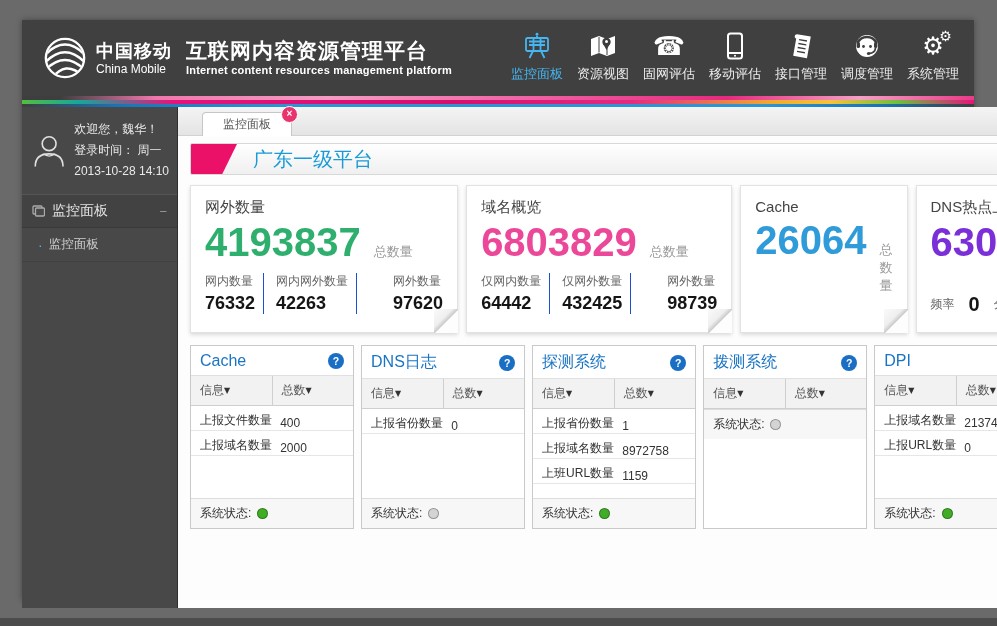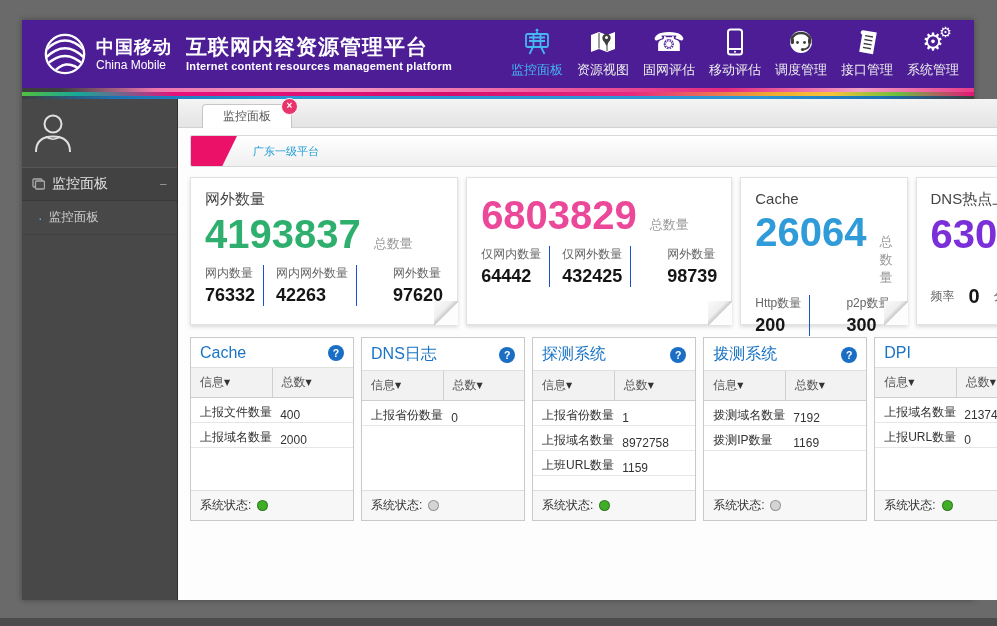--- a/index.html
+++ b/index.html
@@ -6,21 +6,21 @@
   body{
     width:997px;height:626px;position:relative;overflow:hidden;
     background:#6a6a6a;
     font-family:"Liberation Sans","DejaVu Sans",sans-serif;
     -webkit-font-smoothing:antialiased;
   }
   .bottom-strip{position:absolute;left:0;bottom:0;width:997px;height:8px;background:#4c4c4c;}
   .app{position:absolute;left:22px;top:20px;width:952px;height:580px;background:#fdfdfd;box-shadow:0 0 6px rgba(0,0,0,.35);}
 
   
-  .hdr{height:68px;background:#4c1d95;display:flex;align-items:center;}
+  .hdr{height:76px;background:#404040;display:flex;align-items:center;}
   .logo-block{display:flex;align-items:center;margin-left:20px;}
   .logo-mark{width:46px;height:46px;flex:0 0 auto;}
   .logo-txt{margin-left:8px;line-height:1;}
   .logo-cn{color:#fff;font-size:18px;font-weight:bold;letter-spacing:1px;}
   .logo-en{color:#fff;font-size:12px;margin-top:3px;}
   .plat-block{margin-left:14px;line-height:1;}
   .plat-title{color:#fff;font-size:21px;font-weight:bold;letter-spacing:1px;}
   .plat-sub{color:#fff;font-size:11px;font-weight:bold;margin-top:4px;letter-spacing:.2px;}
   .nav{display:flex;margin-left:52px;align-items:flex-end;}
   .nav-item{width:66px;display:flex;flex-direction:column;align-items:center;cursor:pointer;padding:4px 0 6px;}
@@ -52,21 +52,21 @@
   .mitem-lbl{color:#cfcfcf;font-size:12.5px;margin-left:6px;}
 
   .main{flex:1;background:#fdfdfd;display:flex;flex-direction:column;}
   
   .tabstrip{height:28px;background:linear-gradient(#f4f4f4,#e4e4e4);border-bottom:1px solid #d2d2d2;position:relative;flex:0 0 auto;}
   .tab{position:absolute;left:24px;top:5px;width:88px;height:23px;background:#fff;border:1px solid #c6c6c6;border-bottom:none;border-radius:4px 4px 0 0;display:flex;align-items:center;justify-content:center;font-size:12px;color:#555;cursor:pointer;}
   .tab-close{position:absolute;right:-7px;top:-7px;width:15px;height:15px;border-radius:50%;background:#e8336d;border:1px solid #fff;color:#fff;font-size:10px;line-height:14px;text-align:center;cursor:pointer;font-weight:bold;}
   
   .titlebar{margin:7px 12px 0;height:30px;background:linear-gradient(#ffffff,#f0f0f0);border:1px solid #d8d8d8;border-radius:2px;position:relative;display:flex;align-items:center;overflow:hidden;}
   .titleflag{position:absolute;left:0;top:0;bottom:0;width:46px;background:#ec1168;clip-path:polygon(0 0,100% 0,68% 100%,0 100%);}
-  .page-title{margin-left:62px;font-size:11px;color:#1a9bd7;}
+  .page-title{margin-left:62px;font-size:20px;color:#1a9bd7;}
   .help{width:16px;height:16px;border-radius:50%;background:#1a6fc4;color:#fff;font-size:10.5px;font-weight:bold;text-align:center;line-height:16px;cursor:pointer;}
   .titlebar .help{position:absolute;right:10px;top:7px;}
 
   
   .cards{margin:10px 12px 0;display:flex;gap:8px;height:148px;flex:0 0 auto;}
   .card{background:#fff;border:1px solid #e2e2e2;box-shadow:0 2px 4px rgba(0,0,0,.14);position:relative;padding:12px 14px;box-sizing:border-box;}
   .card.f282{flex:2.82;} .card.f213{flex:2.13;} .card.f175{flex:1.75;}
   .card-title{font-size:15px;color:#444;}
   .card-main{margin-top:2px;display:flex;align-items:baseline;gap:13px;}
   .big{font-size:40px;font-weight:bold;letter-spacing:0px;line-height:1.15;}
@@ -163,44 +163,44 @@
             <rect x="2" y="1.5" width="14" height="25" rx="2.5"></rect>
             <path d="M3 21 H15"></path>
             <circle cx="9" cy="23.8" r="1" fill="#fff" stroke="none"></circle>
           </svg>
         </span>
         <span class="nav-lbl">移动评估</span>
       </div>
       <div class="nav-item">
         <span class="nav-ico">
           <svg width="28" height="28" viewBox="0 0 28 28">
+            <g transform="rotate(10 14 14)">
+              <path d="M8 3 C5.5 3.5 5.5 7 8 7.5 L8 25 L22 25 L22 3 Z" fill="#fff"></path>
+              <path d="M11 8 H19 M11 12 H19 M11 16 H19 M11 20 H19" stroke="#3d3d3d" stroke-width="1.4"></path>
+            </g>
+          </svg>
+        </span>
+        <span class="nav-lbl">接口管理</span>
+      </div>
+      <div class="nav-item">
+        <span class="nav-ico">
+          <svg width="28" height="28" viewBox="0 0 28 28">
             <circle cx="14" cy="14" r="11" fill="#fff"></circle>
             <path d="M4.5 11 A10.5 10.5 0 0 1 23.5 11" fill="none" stroke="#3d3d3d" stroke-width="2.6"></path>
             <rect x="3.6" y="10" width="3.4" height="6" rx="1.6" fill="#3d3d3d"></rect>
             <rect x="21" y="10" width="3.4" height="6" rx="1.6" fill="#3d3d3d"></rect>
             <circle cx="10.5" cy="14.5" r="1.4" fill="#3d3d3d"></circle>
             <circle cx="17.5" cy="14.5" r="1.4" fill="#3d3d3d"></circle>
             <path d="M22.5 16 Q22 21 16 21.5" fill="none" stroke="#3d3d3d" stroke-width="1.8"></path>
             <circle cx="15.5" cy="21.5" r="1.6" fill="#3d3d3d"></circle>
           </svg>
         </span>
         <span class="nav-lbl">调度管理</span>
       </div>
       <div class="nav-item">
-        <span class="nav-ico">
-          <svg width="28" height="28" viewBox="0 0 28 28">
-            <g transform="rotate(10 14 14)">
-              <path d="M8 3 C5.5 3.5 5.5 7 8 7.5 L8 25 L22 25 L22 3 Z" fill="#fff"></path>
-              <path d="M11 8 H19 M11 12 H19 M11 16 H19 M11 20 H19" stroke="#3d3d3d" stroke-width="1.4"></path>
-            </g>
-          </svg>
-        </span>
-        <span class="nav-lbl">接口管理</span>
-      </div>
-      <div class="nav-item">
         <span class="nav-ico" style="position:relative;">
           <span class="glyph-ico" style="font-size:24px">⚙</span>
           <span class="glyph-ico" style="font-size:14px;position:absolute;right:-8px;top:-2px;">⚙</span>
         </span>
         <span class="nav-lbl">系统管理</span>
       </div>
     </div>
   </div>
 
   <div class="ribbon">
@@ -211,20 +211,25 @@
 
   <div class="bd">
 
     <div class="side">
       <div class="user">
         <svg width="42" height="44" viewBox="0 0 42 44">
           <circle cx="21" cy="13" r="8.5" fill="none" stroke="#e0e0e0" stroke-width="2"></circle>
           <path d="M4 41 C4 29 12 25.5 21 25.5 S38 29 38 41" fill="none" stroke="#e0e0e0" stroke-width="2"></path>
           <path d="M14 25.5 Q21 31 28 25.5" fill="none" stroke="#e0e0e0" stroke-width="1.6"></path>
         </svg>
+        <div class="user-txt">
+          <div>欢迎您，魏华！</div>
+          <div>登录时间：  周一</div>
+          <div>2013-10-28  14:10</div>
+        </div>
       </div>
       <div class="mgroup">
         <svg width="13" height="12" viewBox="0 0 13 12">
           <rect x="1" y="1" width="9" height="8" rx="1" fill="none" stroke="#aaa" stroke-width="1.3"></rect>
           <rect x="3.5" y="3" width="9" height="8" rx="1" fill="#484848" stroke="#aaa" stroke-width="1.3"></rect>
         </svg>
         <span class="mgroup-lbl">监控面板</span>
         <span class="mgroup-min">−</span>
       </div>
       <div class="mitem">
@@ -267,20 +272,21 @@
               </div>
             <div class="stat">
                 <div class="slabel">网外数量</div>
                 <div class="sval">97620</div>
               </div>
           </div>
           <div class="dogear"></div>
         </div>
 
         <div class="card f282">
+          <div class="card-title">域名概览</div>
           <div class="card-main">
             <span class="big" style="color: #ec4899;">6803829</span>
             <span class="vlabel">总数量</span>
           </div>
           <div class="card-stats">
             <div class="stat">
                 <div class="slabel">仅网内数量</div>
                 <div class="sval">64442</div>
               </div>
             <div class="stat">
@@ -294,30 +300,20 @@
           </div>
           <div class="dogear"></div>
         </div>
 
         <div class="card f213">
           <div class="card-title">Cache</div>
           <div class="card-main">
             <span class="big" style="color: rgb(47, 155, 216);">26064</span>
             <span class="vlabel">总数量</span>
           </div>
-          <div class="card-stats">
-            <div class="stat" style="flex:1">
-                <div class="slabel">Http数量</div>
-                <div class="sval">200</div>
-              </div>
-            <div class="stat" style="flex:1">
-                <div class="slabel">p2p数量</div>
-                <div class="sval">300</div>
-              </div>
-          </div>
           <div class="dogear"></div>
         </div>
 
         <div class="card f175">
           <div class="card-title">DNS热点上报</div>
           <div class="card-main">
             <span class="big" style="color: rgb(123, 47, 216);">630</span>
             <span class="vlabel">数量</span>
           </div>
           <div class="inline-stat">
@@ -414,24 +410,20 @@
           <div class="panel-filter">
             <div class="fcell">
                 <span>信息</span>
                 <span class="caret">▼</span>
               </div>
             <div class="fcell">
                 <span>总数</span>
                 <span class="caret">▼</span>
               </div>
           </div>
-          <div class="panel-rows">
-            <div class="prow"><span>拨测域名数量</span><span class="pval">7192</span></div>
-            <div class="prow"><span>拨测IP数量</span><span class="pval">1169</span></div>
-          </div>
           <div class="panel-foot">
             <span>系统状态:</span>
             <span class="dot" style="background: rgb(212, 212, 212);"></span>
           </div>
         </div>
 
         <div class="panel">
           <div class="panel-head">
             <span class="panel-title">DPI</span>
             <span class="help">?</span>

